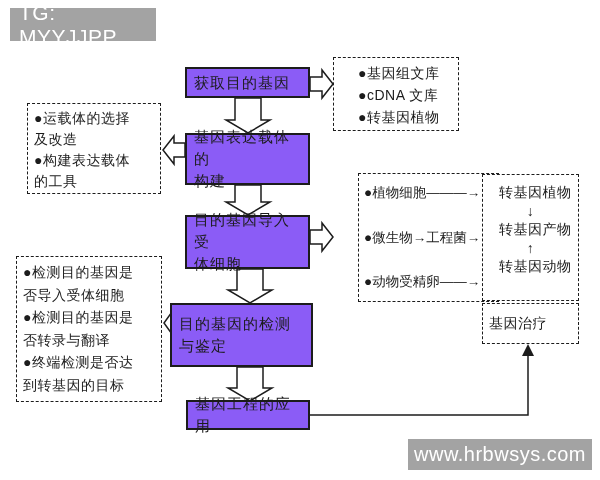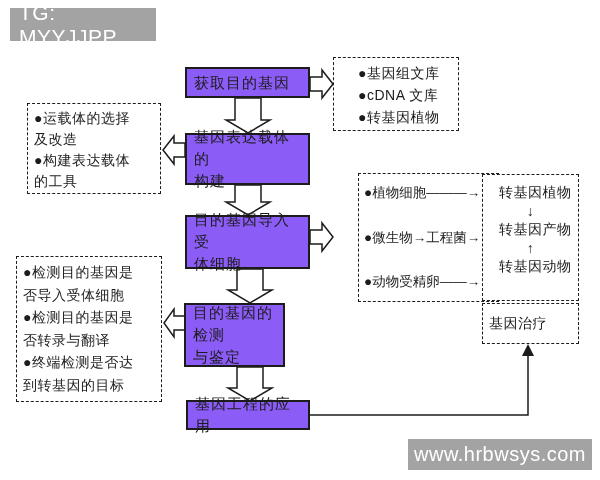--- a/index.html
+++ b/index.html
@@ -52,21 +52,21 @@
   <div class="solidbox" style="left:185px;top:133px;width:125px;height:52px;">
     <div>基因表达载体的</div>
     <div>构建</div>
   </div>
 
   <div class="solidbox" style="left:185px;top:215px;width:125px;height:54px;">
     <div>目的基因导入受</div>
     <div>体细胞</div>
   </div>
 
-  <div class="solidbox" style="left:184px;top:303px;width:101px;height:64px;">
+  <div class="solidbox" style="left:170px;top:303px;width:143px;height:64px;">
     <div>目的基因的检测</div>
     <div>与鉴定</div>
   </div>
 
   <div class="solidbox" style="left:186px;top:400px;width:124px;height:30px;">
     <div>基因工程的应用</div>
   </div>
 
   <div class="dashbox" style="left:333px;top:57px;width:126px;height:74px;line-height:22px;padding-left:24px;">
     <div class="ln">●基因组文库</div>

